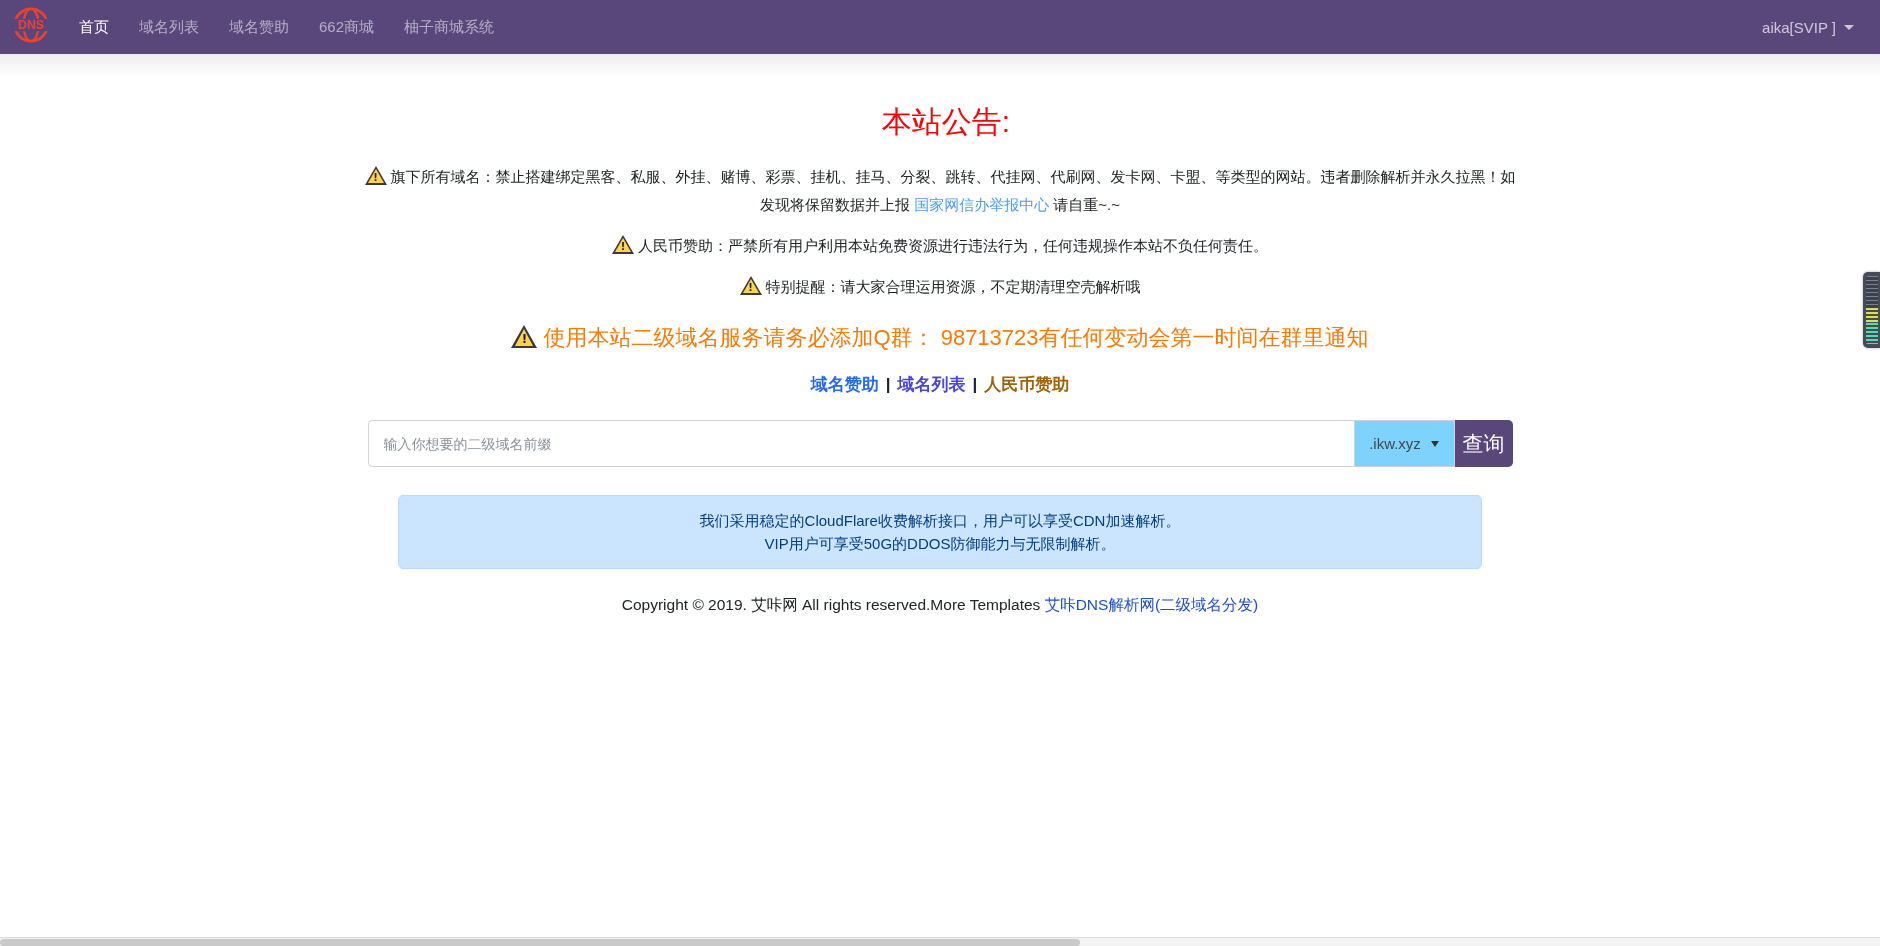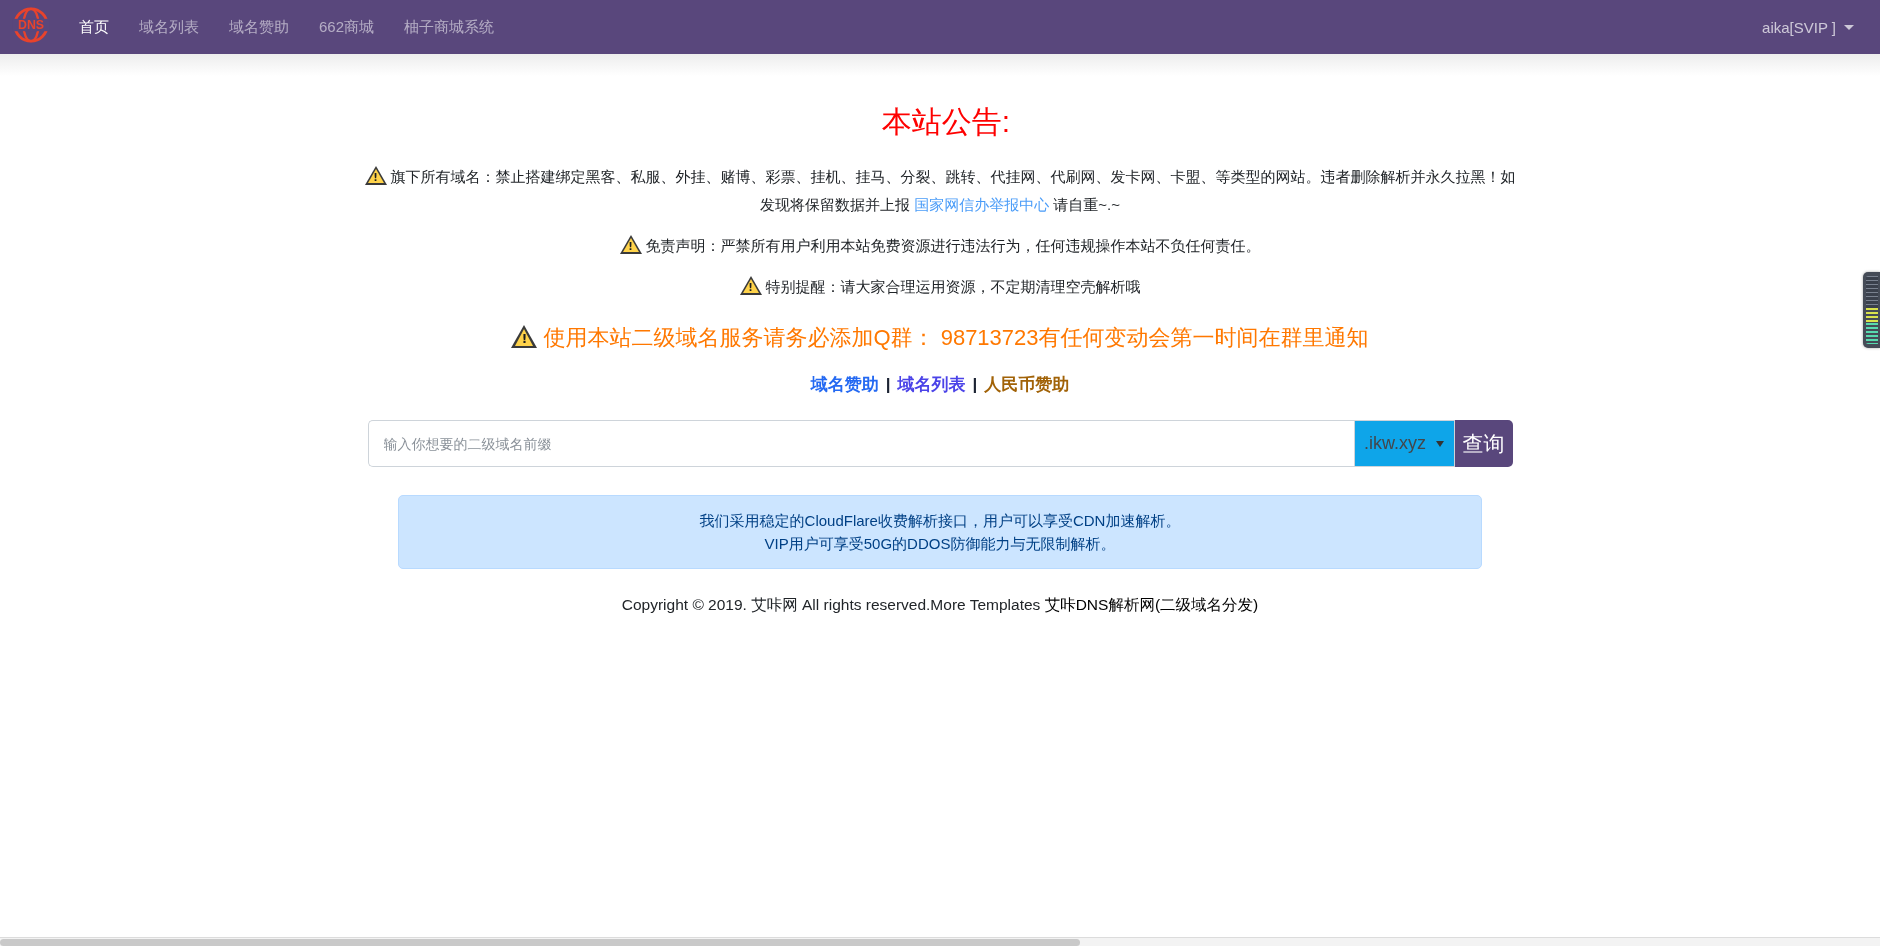--- a/index.html
+++ b/index.html
@@ -83,43 +83,43 @@
   .search-group {
     width:1145px; margin:0 auto; display:flex; height:47px; text-align:left;
   }
   .search-input {
     flex:1; height:47px; border:1px solid #ced4da; border-right:none;
     border-radius:5px 0 0 5px; padding:0 15px; font-size:14px; color:#495057; outline:none;
     font-family:"Liberation Sans","DejaVu Sans",sans-serif;
   }
   .search-input::placeholder { color:#8a9199; }
   .suffix-select {
-    width:101px; border:1px solid #ced4da; background:#0ea5e9;
+    width:101px; border:1px solid #ced4da; background:#7dd3fc;
     display:flex; align-items:center; justify-content:center; gap:10px;
-    font-size:18px; color:#44474b; cursor:pointer;
+    font-size:15px; color:#44474b; cursor:pointer;
   }
   .sel-arrow {
     width:0; height:0; border-left:4.5px solid transparent; border-right:4.5px solid transparent;
     border-top:6px solid #333; display:inline-block;
   }
   .query-btn {
     width:58px; border:none; background:#59477C; color:#ffffff; font-size:21px;
     border-radius:0 5px 5px 0; cursor:pointer;
     font-family:"Liberation Sans","DejaVu Sans",sans-serif;
   }
 
   
   .info-box {
     width:1084px; margin:28px auto 0; background:#cce5ff; border:1px solid #b8daff;
     border-radius:5px; color:#004085; padding:13px 20px; font-size:15px; line-height:23px;
   }
 
   
   .footer { margin-top:26px; font-size:15.5px; color:#212529; }
-  .footer a { color:#000000; text-decoration:none; cursor:pointer;text-align:right; }
+  .footer a { color:#1d4ed8; text-decoration:none; cursor:pointer;text-align:right; }
 
   
   .side-widget {
     position:absolute; right:0; top:272px; width:17px; height:76px;
     background:#454b57; border-radius:5px 0 0 5px; padding:4px 2px 4px 3px; cursor:pointer;
     box-shadow:0 0 3px rgba(0,0,0,0.35);
   }
   .sw-dark   { height:32px; background:repeating-linear-gradient(180deg,#79818f 0 1.5px,#3a404c 1.5px 4px); border-radius:2px 0 0 0; }
   .sw-yellow { height:15px; background:repeating-linear-gradient(180deg,#d9e24c 0 2px,#454b57 2px 4px); }
   .sw-teal   { height:21px; background:repeating-linear-gradient(180deg,#57d9ae 0 2px,#454b57 2px 4px); border-radius:0 0 0 2px; }
@@ -170,21 +170,21 @@
 
   <p class="warn-line">
     <span class="tri">
       <span class="tri-inner"></span><span class="tri-mark">!</span>
     </span><span>旗下所有域名：禁止搭建绑定黑客、私服、外挂、赌博、彩票、挂机、挂马、分裂、跳转、代挂网、代刷网、发卡网、卡盟、等类型的网站。违者删除解析并永久拉黑！如发现将保留数据并上报 </span><a class="inline-link">国家网信办举报中心</a><span> 请自重~.~</span>
   </p>
 
   <p class="warn-line">
     <span class="tri">
       <span class="tri-inner"></span><span class="tri-mark">!</span>
-    </span><span>免责声明：严禁所有用户利用本站免费资源进行违法行为，任何违规操作本站不负任何责任。</span>
+    </span><span>人民币赞助：严禁所有用户利用本站免费资源进行违法行为，任何违规操作本站不负任何责任。</span>
   </p>
 
   <p class="warn-line">
     <span class="tri">
       <span class="tri-inner"></span><span class="tri-mark">!</span>
     </span><span>特别提醒：请大家合理运用资源，不定期清理空壳解析哦</span>
   </p>
 
   <h2 class="qq-notice">
     <span class="tri tri-lg">

